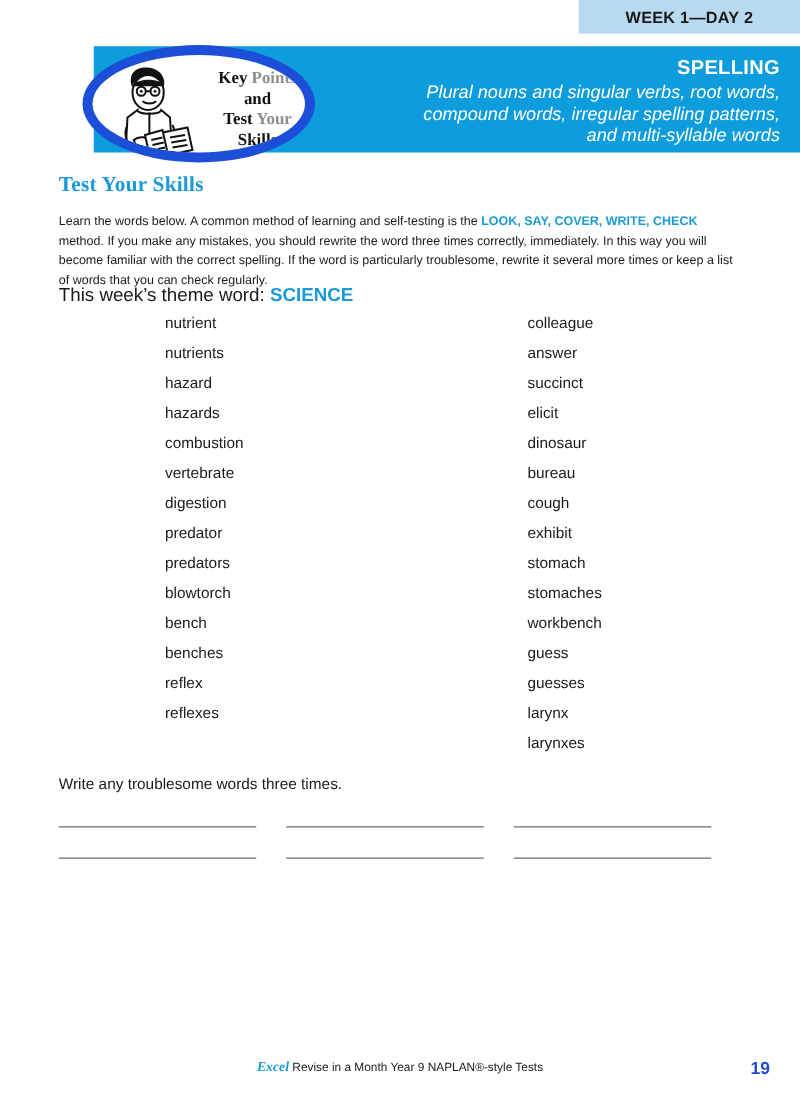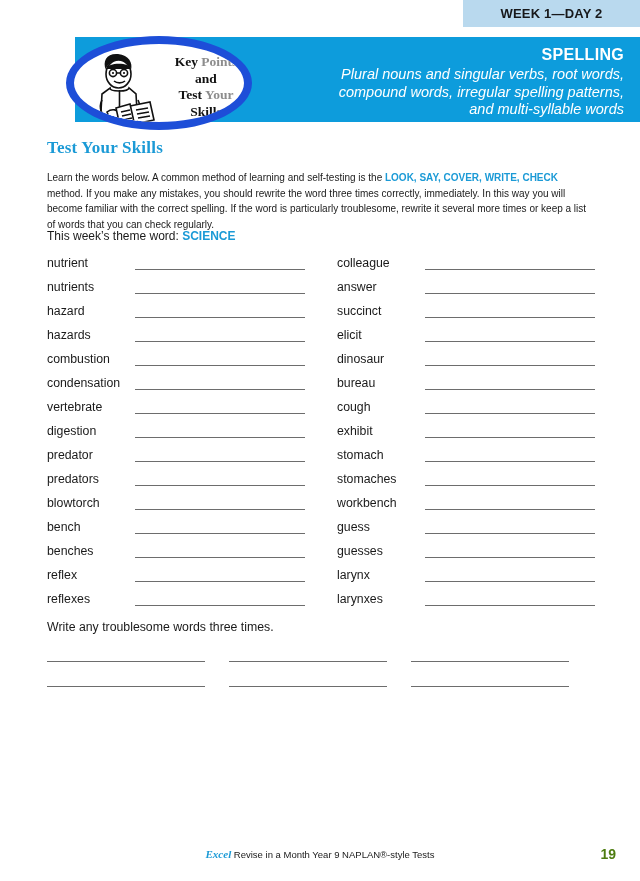--- a/index.html
+++ b/index.html
@@ -120,21 +120,21 @@
     color: #1a1a1a;
   }
   .instructions .hl {
     color: #1b9ad6;
     font-weight: bold;
   }
   .theme-line {
     position: absolute;
     top: 229px;
     left: 47px;
-    font-size: 12px;
+    font-size: 15px;
     line-height: 15.6px;
   }
   .theme-line .hl {
     color: #1b9ad6;
     font-weight: bold;
   }
 
   
   .wordlist {
     position: absolute;
@@ -144,20 +144,21 @@
     display: flex;
     gap: 32px;
   }
   .word-col {
     width: 258px;
   }
   .word-row {
     height: 24px;
     display: flex;
     align-items: center;
+    flex-direction: column;
   }
   .word-label {
     width: 88px;
     font-size: 12.3px;
     color: #1a1a1a;
     white-space: nowrap;
   }
   .word-rule {
     flex: 1;
     height: 0;
@@ -214,21 +215,21 @@
     font-weight: bold;
     font-size: 11px;
     color: #1b9ad6;
   }
   .footer-page {
     position: absolute;
     right: 32px;
     top: -2px;
     font-size: 14px;
     font-weight: bold;
-    color: #4d7c0f;
+    color: #1d4ed8;
   }
 </style>
 </head>
 <body>
 
 <div class="week-banner">
   <span class="week-banner-label">WEEK 1—DAY 2</span>
 </div>
 
 <div class="subject-header">
@@ -303,24 +304,20 @@
       </div>
       <div class="word-row">
         <div class="word-label">hazards</div>
         <div class="word-rule"></div>
       </div>
       <div class="word-row">
         <div class="word-label">combustion</div>
         <div class="word-rule"></div>
       </div>
       <div class="word-row">
-        <div class="word-label">condensation</div>
-        <div class="word-rule"></div>
-      </div>
-      <div class="word-row">
         <div class="word-label">vertebrate</div>
         <div class="word-rule"></div>
       </div>
       <div class="word-row">
         <div class="word-label">digestion</div>
         <div class="word-rule"></div>
       </div>
       <div class="word-row">
         <div class="word-label">predator</div>
         <div class="word-rule"></div>

